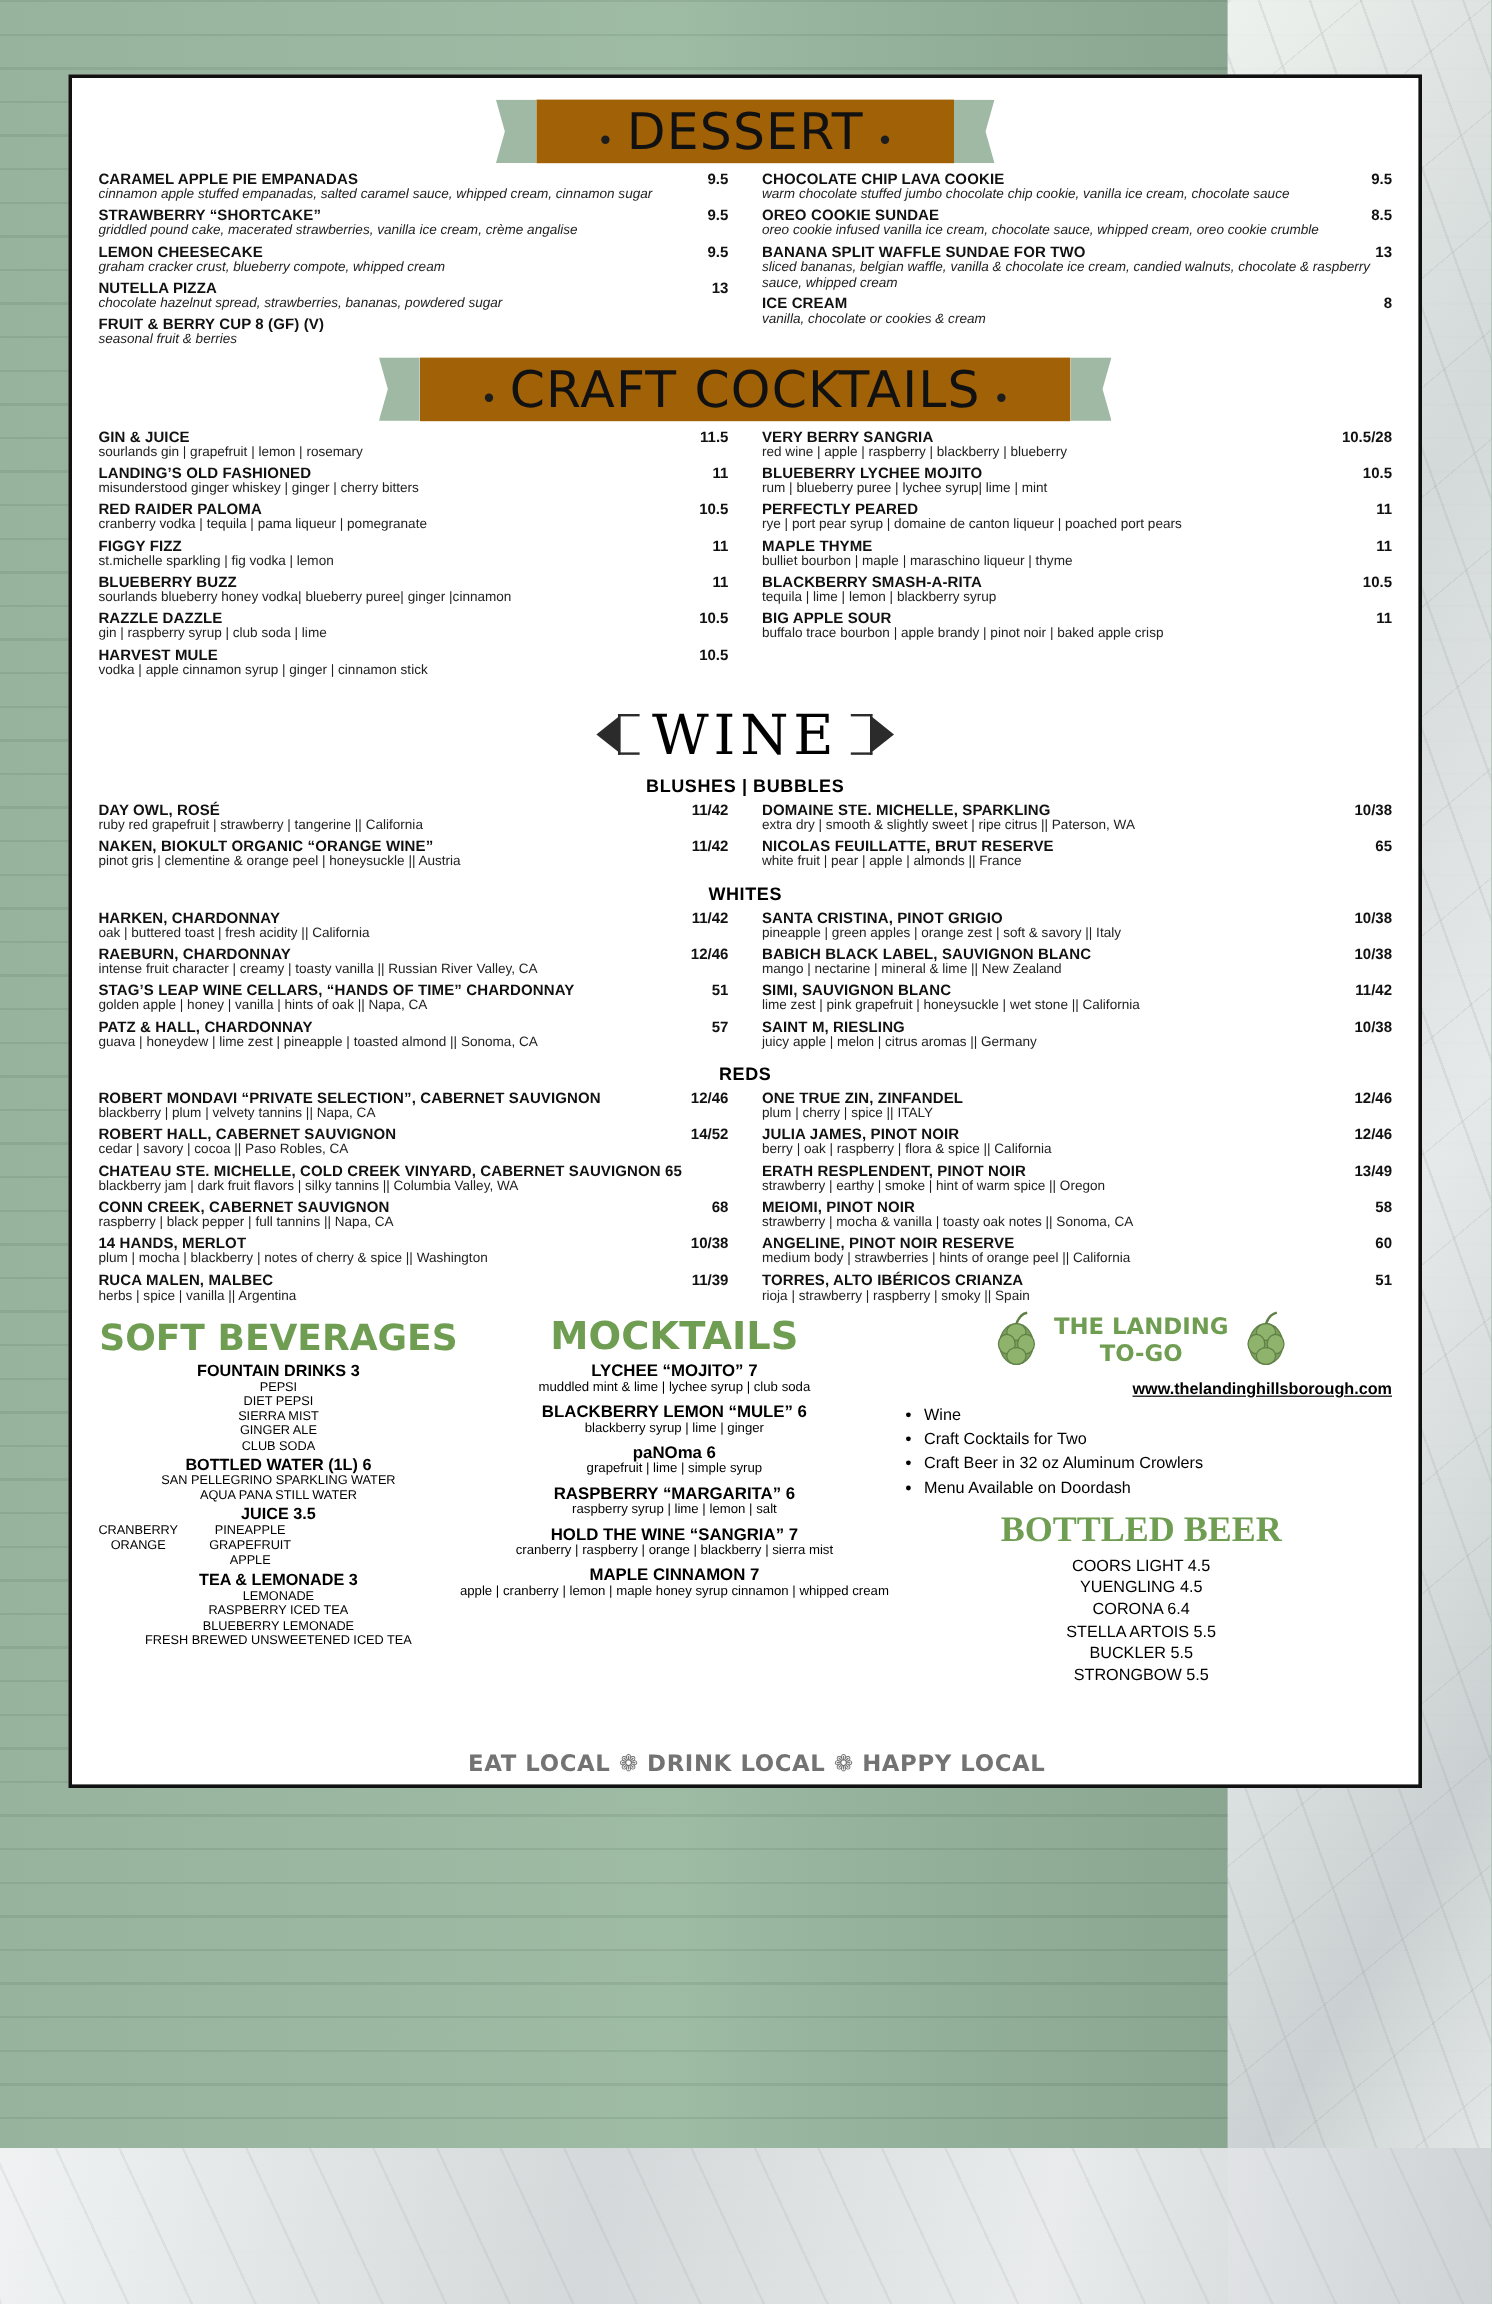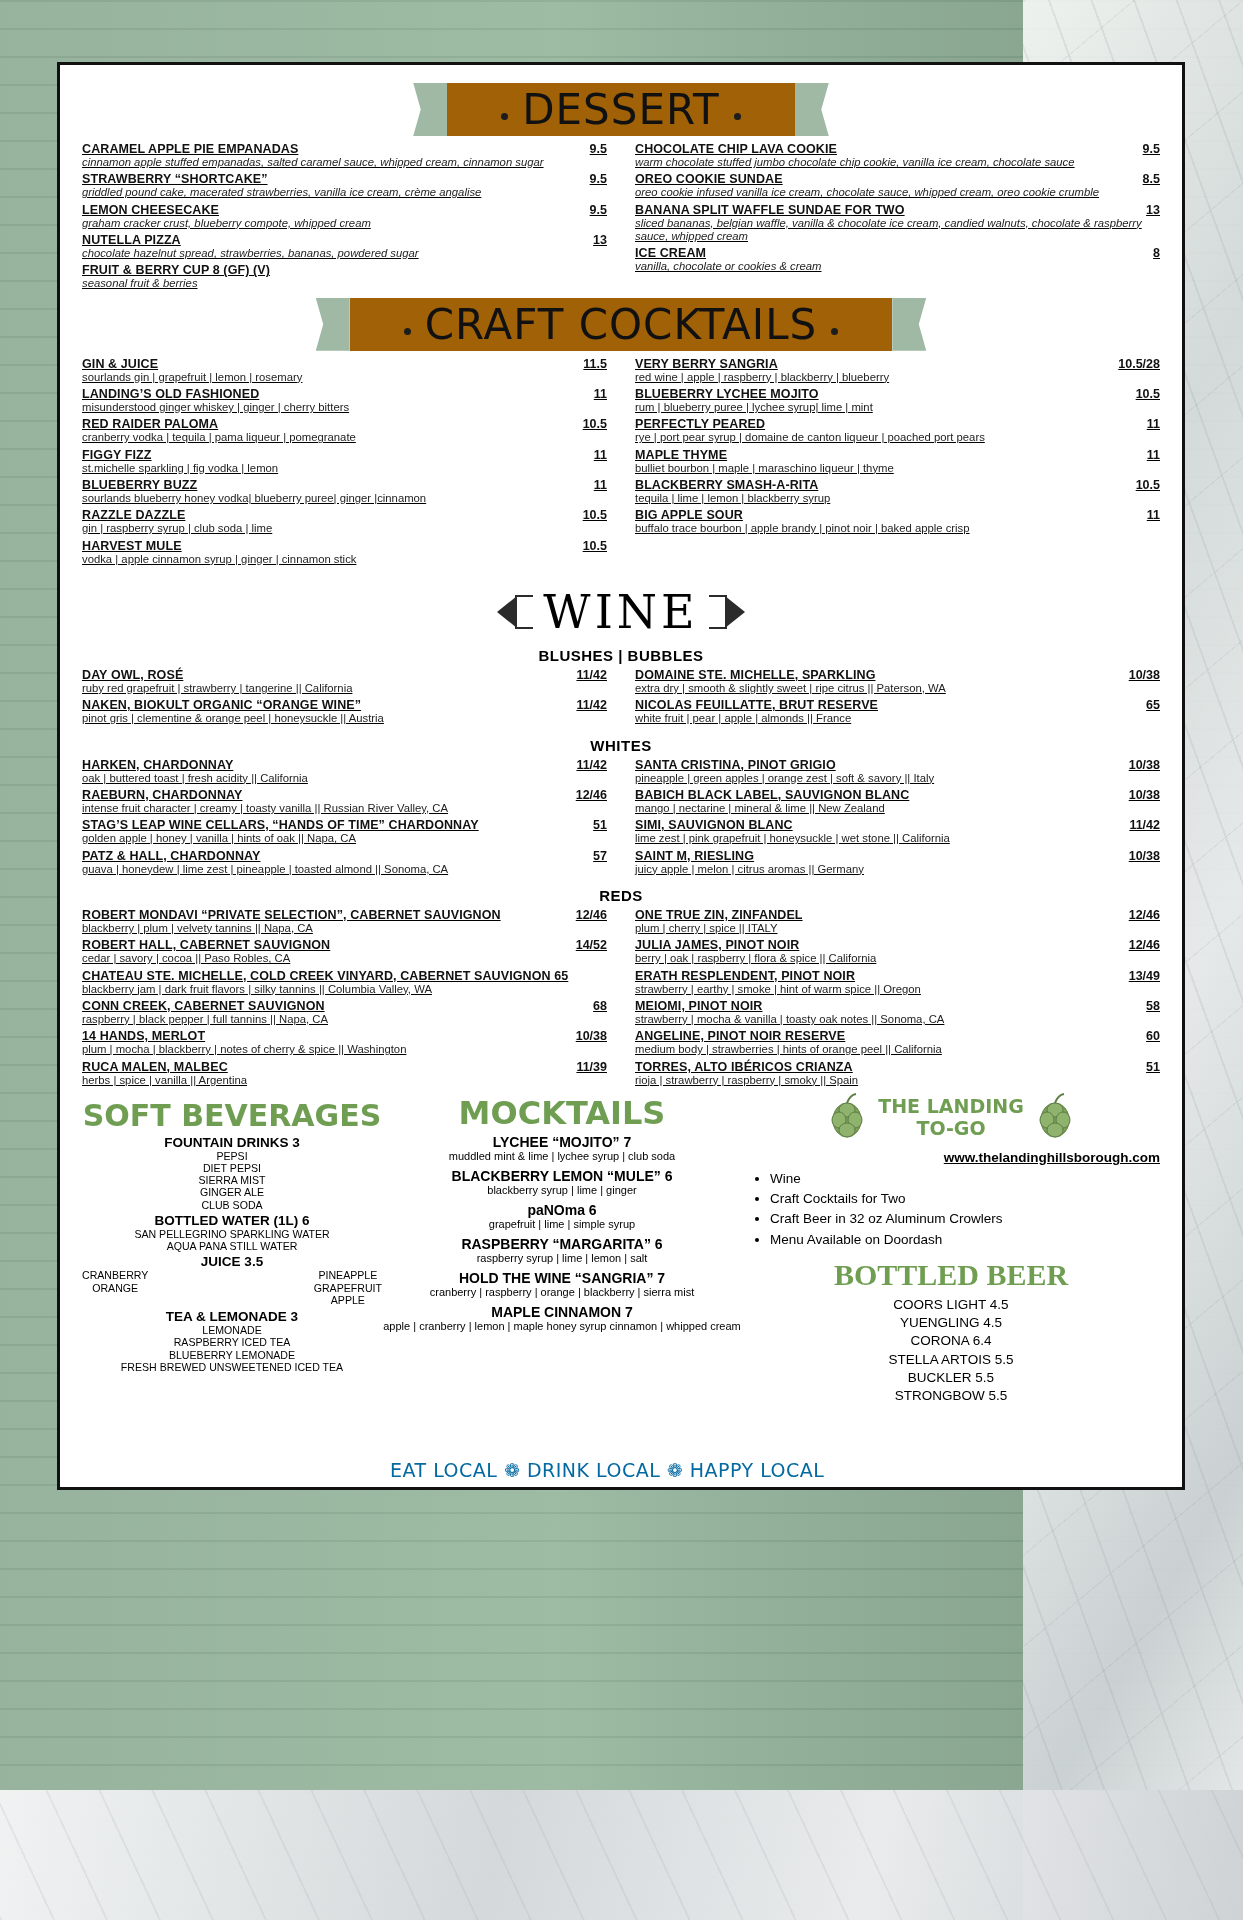--- a/index.html
+++ b/index.html
@@ -71,21 +71,21 @@
     border-top:16px solid transparent;border-bottom:16px solid transparent;}
   .wine-banner .ar.l{left:0;border-right:20px solid #2b2b2b;}
   .wine-banner .ar.r{right:0;border-left:20px solid #2b2b2b;}
   .wine-banner .bar{position:absolute;top:50%;transform:translateY(-50%);height:30px;width:16px;border:2px solid #2b2b2b;}
   .wine-banner .bar.l{left:18px;border-right:0;}
   .wine-banner .bar.r{right:18px;border-left:0;}
 
   .cols{display:flex;gap:28px;}
   .col{flex:1;}
 
-  .item{margin-bottom:2px;text-decoration:underline;}
+  .item{margin-bottom:2px;}
   .item-row{display:flex;align-items:baseline;}
   .item-name{
     font-weight:bold;font-size:12.5px;color:#111;letter-spacing:.1px;flex:1;
     text-transform:uppercase;
   }
   .item-price{font-weight:bold;font-size:12.5px;color:#111;white-space:nowrap;padding-left:8px;}
   .item-desc{font-style:italic;font-size:11.3px;color:#222;line-height:1.18;margin-bottom:3px;}
   .item-desc.nonitalic{font-style:normal;}
 
   
@@ -109,29 +109,29 @@
     color:#6f9e53;font-size:19px;font-weight:bold;text-align:center;line-height:1.15;
     font-family:"DejaVu Sans", sans-serif;
   }
   .bottled-title{
     color:#6f9e53;font-size:30px;font-weight:bold;text-align:center;margin:8px 0 4px 0;
     font-family:Liberation Serif, serif;
   }
   .sb-group{text-align:center;margin-bottom:2px;}
   .sb-head{font-weight:bold;font-size:13.5px;}
   .sb-line{font-size:10.6px;line-height:1.15;}
-  .two-col-list{display:flex;justify-content:space-between;gap:26px;font-size:10.6px;line-height:1.2;}
+  .two-col-list{display:flex;justify-content:flex-start;gap:26px;font-size:10.6px;line-height:1.2;}
   .mock{text-align:center;margin-bottom:6px;}
   .mock-name{font-weight:bold;font-size:14px;}
   .mock-desc{font-size:11px;}
   .togo-link{text-align:right;font-size:13.5px;text-decoration:underline;margin:6px 0 4px 0;font-weight:bold;}
   .togo-list{margin:0;padding-left:28px;font-size:13.5px;line-height:1.5;}
   .beer-line{text-align:center;font-size:13.5px;line-height:1.35;}
   .footer-script{
-    text-align:center;color:#0369a1;font-size:19px;font-weight:normal;letter-spacing:.5px;
+    text-align:center;color:#737373;font-size:19px;font-weight:bold;letter-spacing:.5px;
     font-family:"DejaVu Sans", sans-serif;margin-top:4px;
   }
   .hop{
     width:46px;height:52px;display:inline-block;position:relative;
   }
   .hop svg{width:46px;height:52px;}
 </style>
 </head>
 <body>
 

